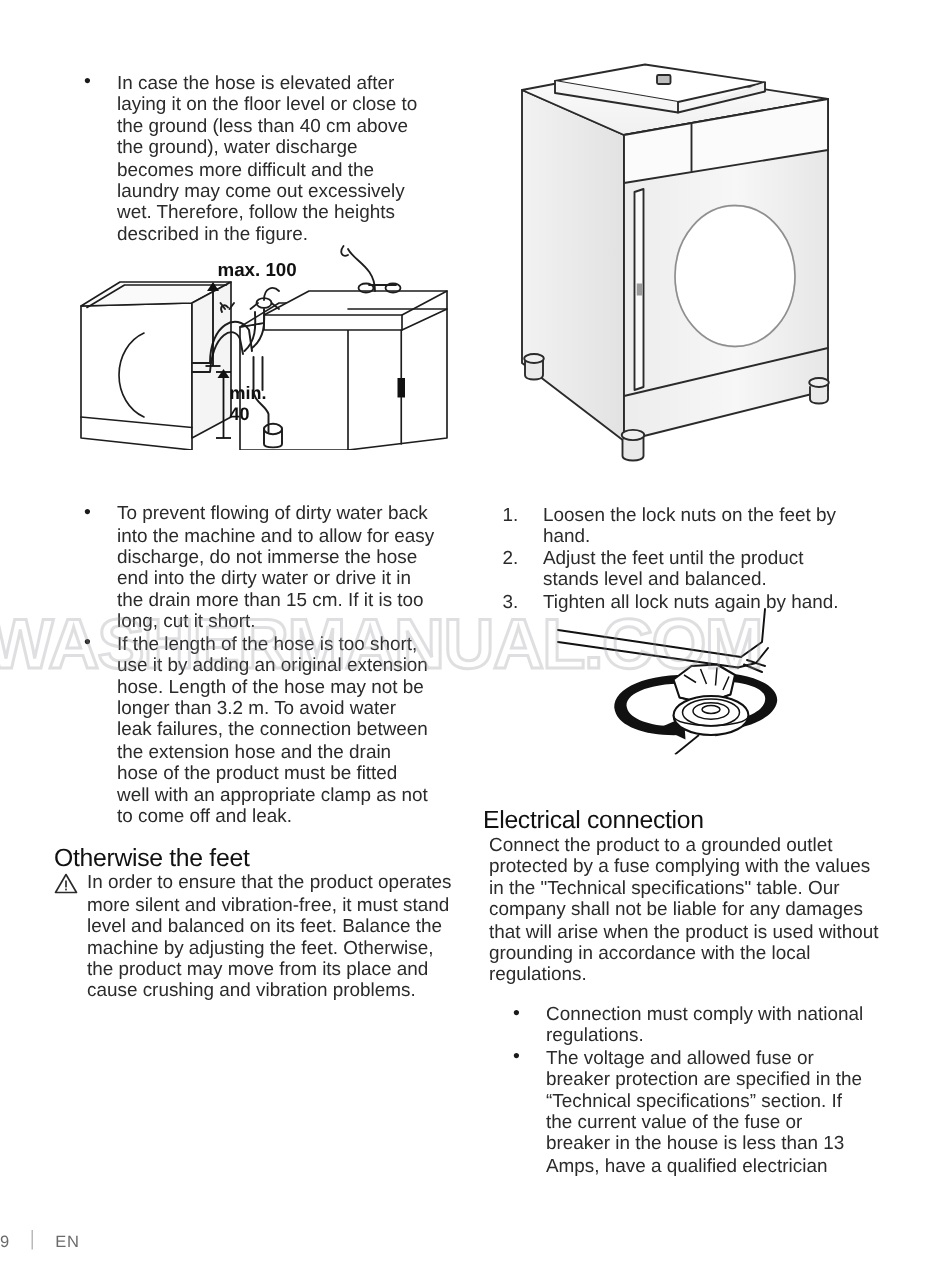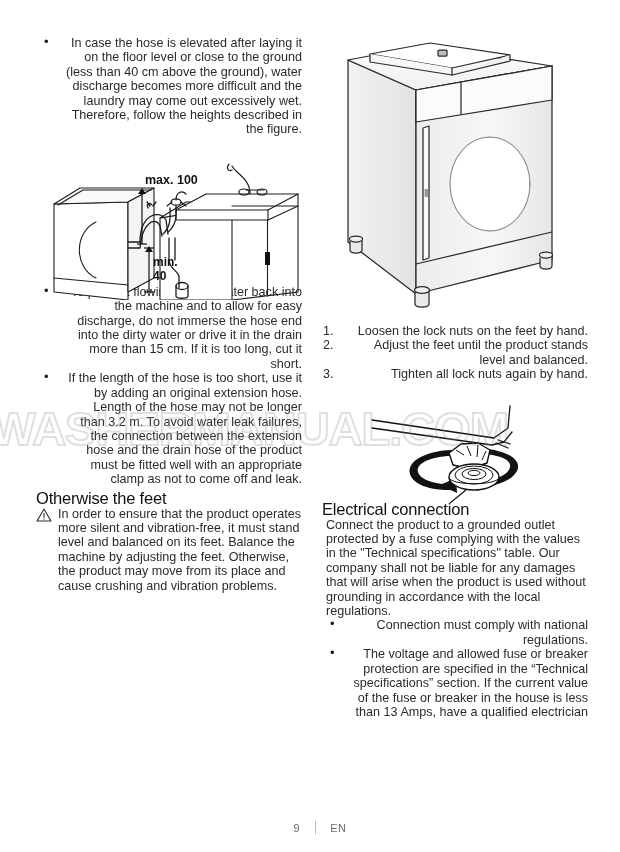--- a/index.html
+++ b/index.html
@@ -61,23 +61,22 @@
     font-size: 12.6px;
     line-height: 14.4px;
     color: #2b2b2b;
   }
   .para {
     margin: 0 0 0 4px;
   }
 
   ul.bullet-list, ol.num-list {
     list-style: none;
-    margin: 0;
+    margin: 12px;
     padding: 0;
-    text-align: right;
   }
   ul.bullet-list > li {
     position: relative;
     padding-left: 30px;
     margin-bottom: 0px;
   }
   ul.bullet-list > li::before {
     content: "\2022";
     position: absolute;
     left: 8px;
@@ -128,25 +127,24 @@
   #fig-hose    { left: 36px;  top: 160px; width: 266px; height: 140px; }
   #fig-machine { left: 330px; top: 32px;  width: 268px; height: 280px; }
   #fig-foot    { left: 370px; top: 398px; width: 190px; height: 105px; }
 
   
   #footer {
     position: absolute;
     left: 0;
     right: 0;
     bottom: 18px;
-    text-align: center;
+    text-align: left;
     font-size: 11px;
     color: #6a6a6a;
     letter-spacing: 0.5px;
-    margin-left: 20px;
   }
   #footer .sep {
     display: inline-block;
     width: 1px;
     height: 13px;
     background: #b9b9b9;
     vertical-align: -2px;
     margin: 0 11px;
   }
 </style>

